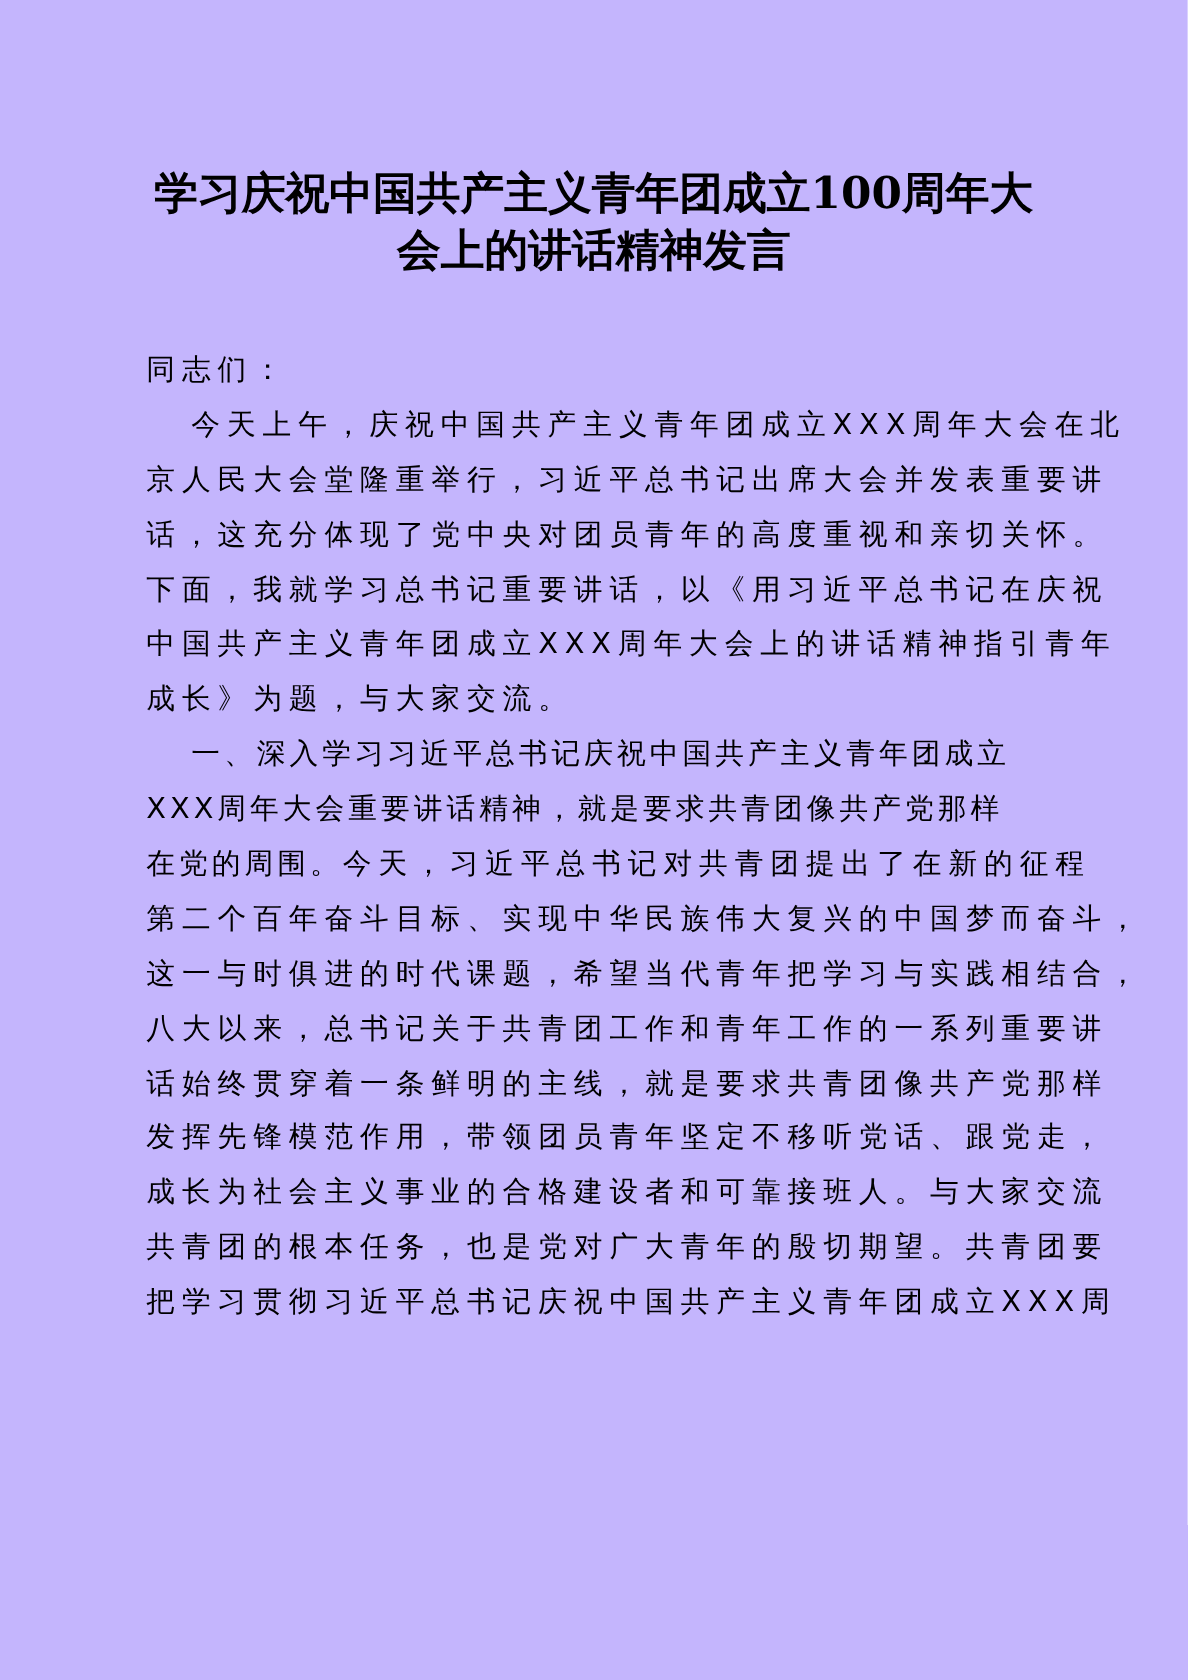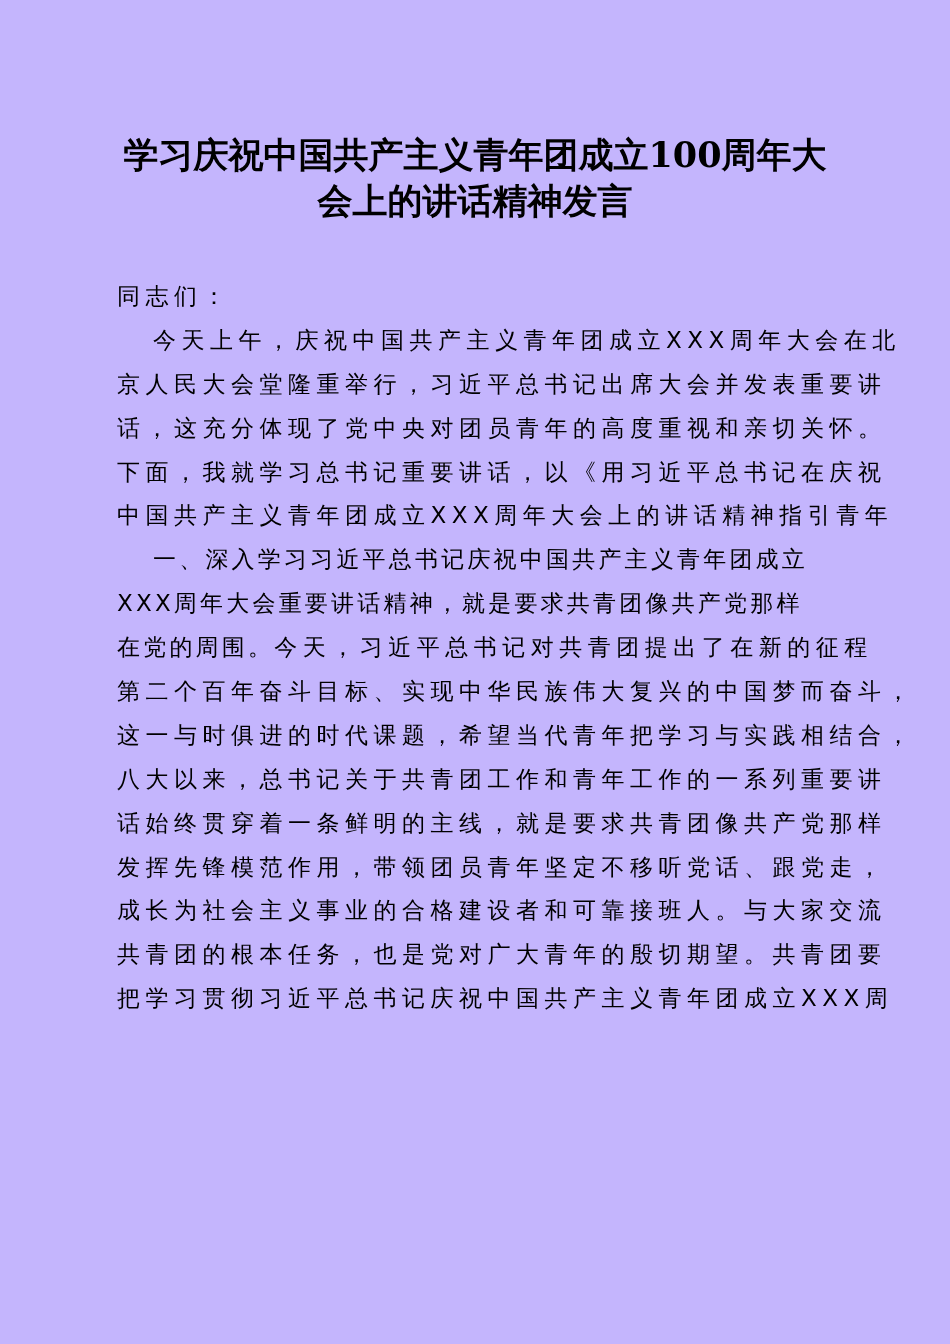--- a/index.html
+++ b/index.html
@@ -23,20 +23,21 @@
 
   <div class="body">
     <span class="line-text">同志们：</span>
 
     <div>
       <span class="line-text indent">今天上午，庆祝中国共产主义青年团成立XXX周年大会在北</span>
       <span class="line-text">京人民大会堂隆重举行，习近平总书记出席大会并发表重要讲</span>
       <span class="line-text">话，这充分体现了党中央对团员青年的高度重视和亲切关怀。</span>
       <span class="line-text">下面，我就学习总书记重要讲话，以《用习近平总书记在庆祝</span>
       <span class="line-text">中国共产主义青年团成立XXX周年大会上的讲话精神指引青年</span>
+      <span class="line-text">成长》为题，与大家交流。</span>
     </div>
 
     <div>
       <span class="line-text bold indent">一、深入学习习近平总书记庆祝中国共产主义青年团成立</span>
       <span class="line-text bold">XXX周年大会重要讲话精神，就是要求共青团像共产党那样</span>
       <span class="line-text"><span class="bold">在党的周围。</span><span>今天，习近平总书记对共青团提出了在新的征程</span></span>
       <span class="line-text">第二个百年奋斗目标、实现中华民族伟大复兴的中国梦而奋斗，</span>
       <span class="line-text">这一与时俱进的时代课题，希望当代青年把学习与实践相结合，</span>
       <span class="line-text">八大以来，总书记关于共青团工作和青年工作的一系列重要讲</span>
       <span class="line-text">话始终贯穿着一条鲜明的主线，就是要求共青团像共产党那样</span>

